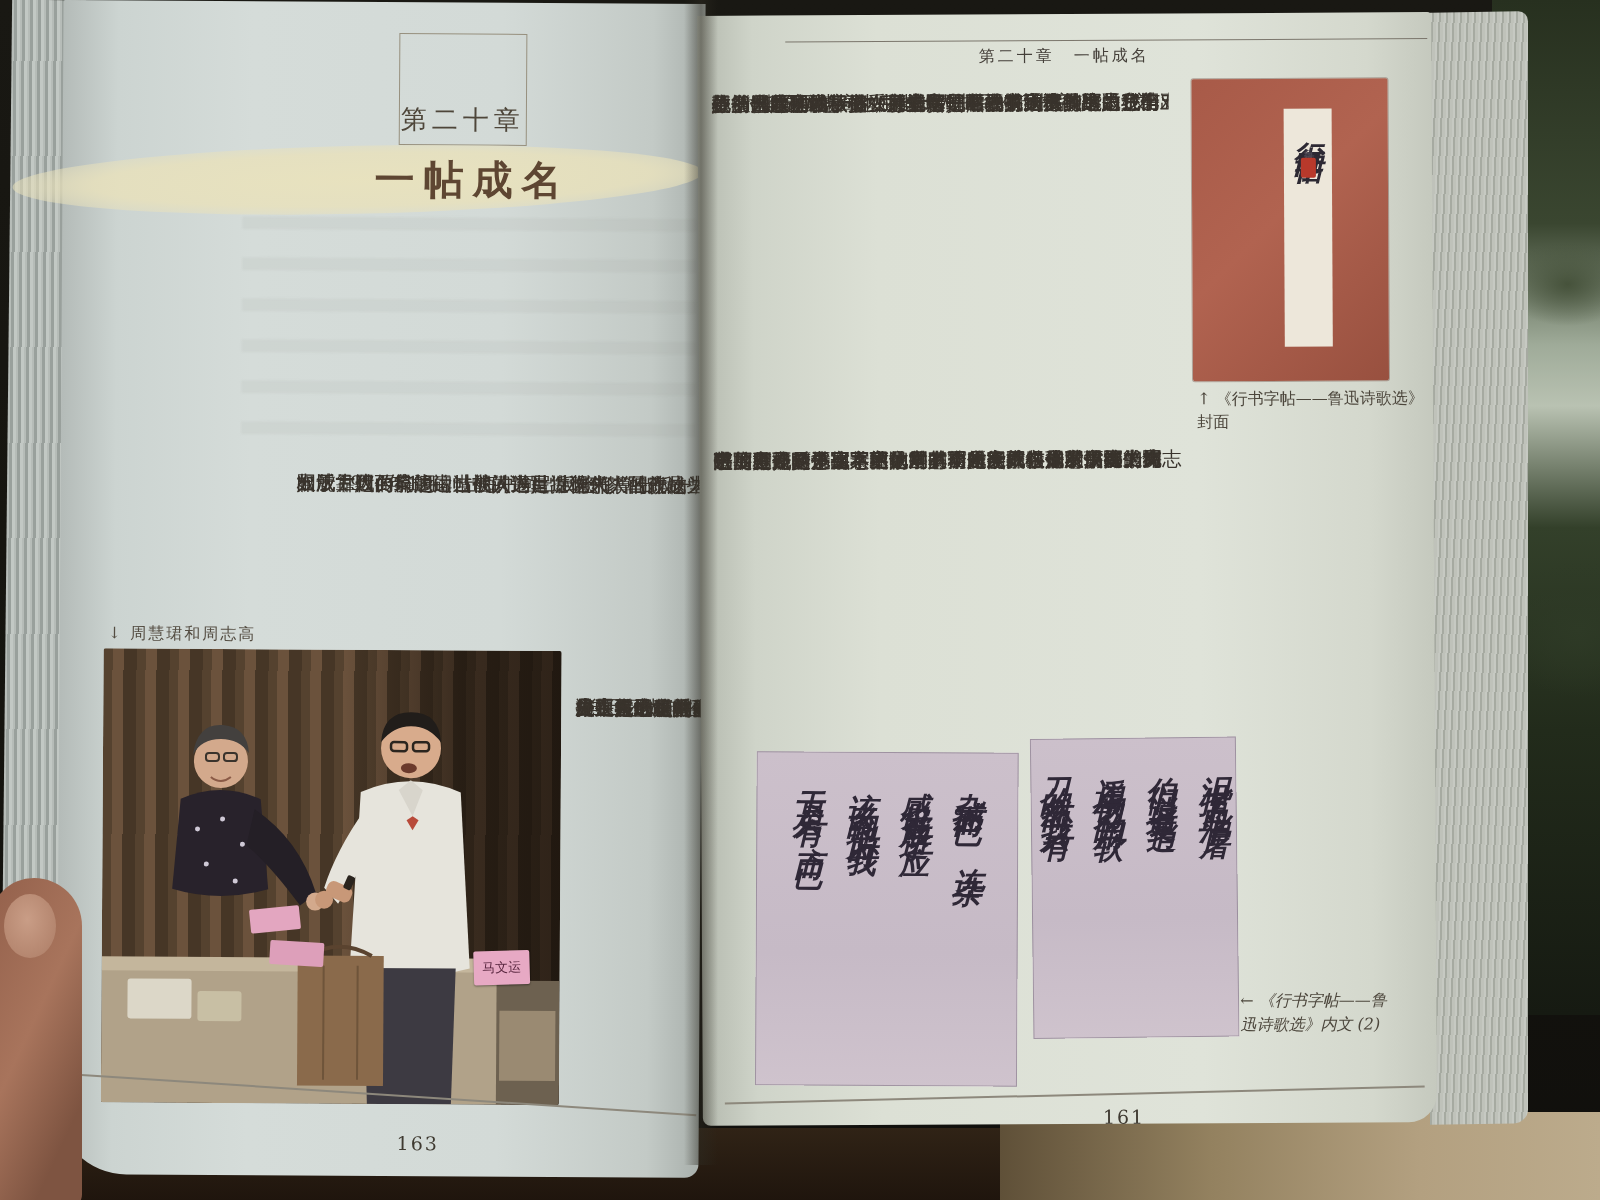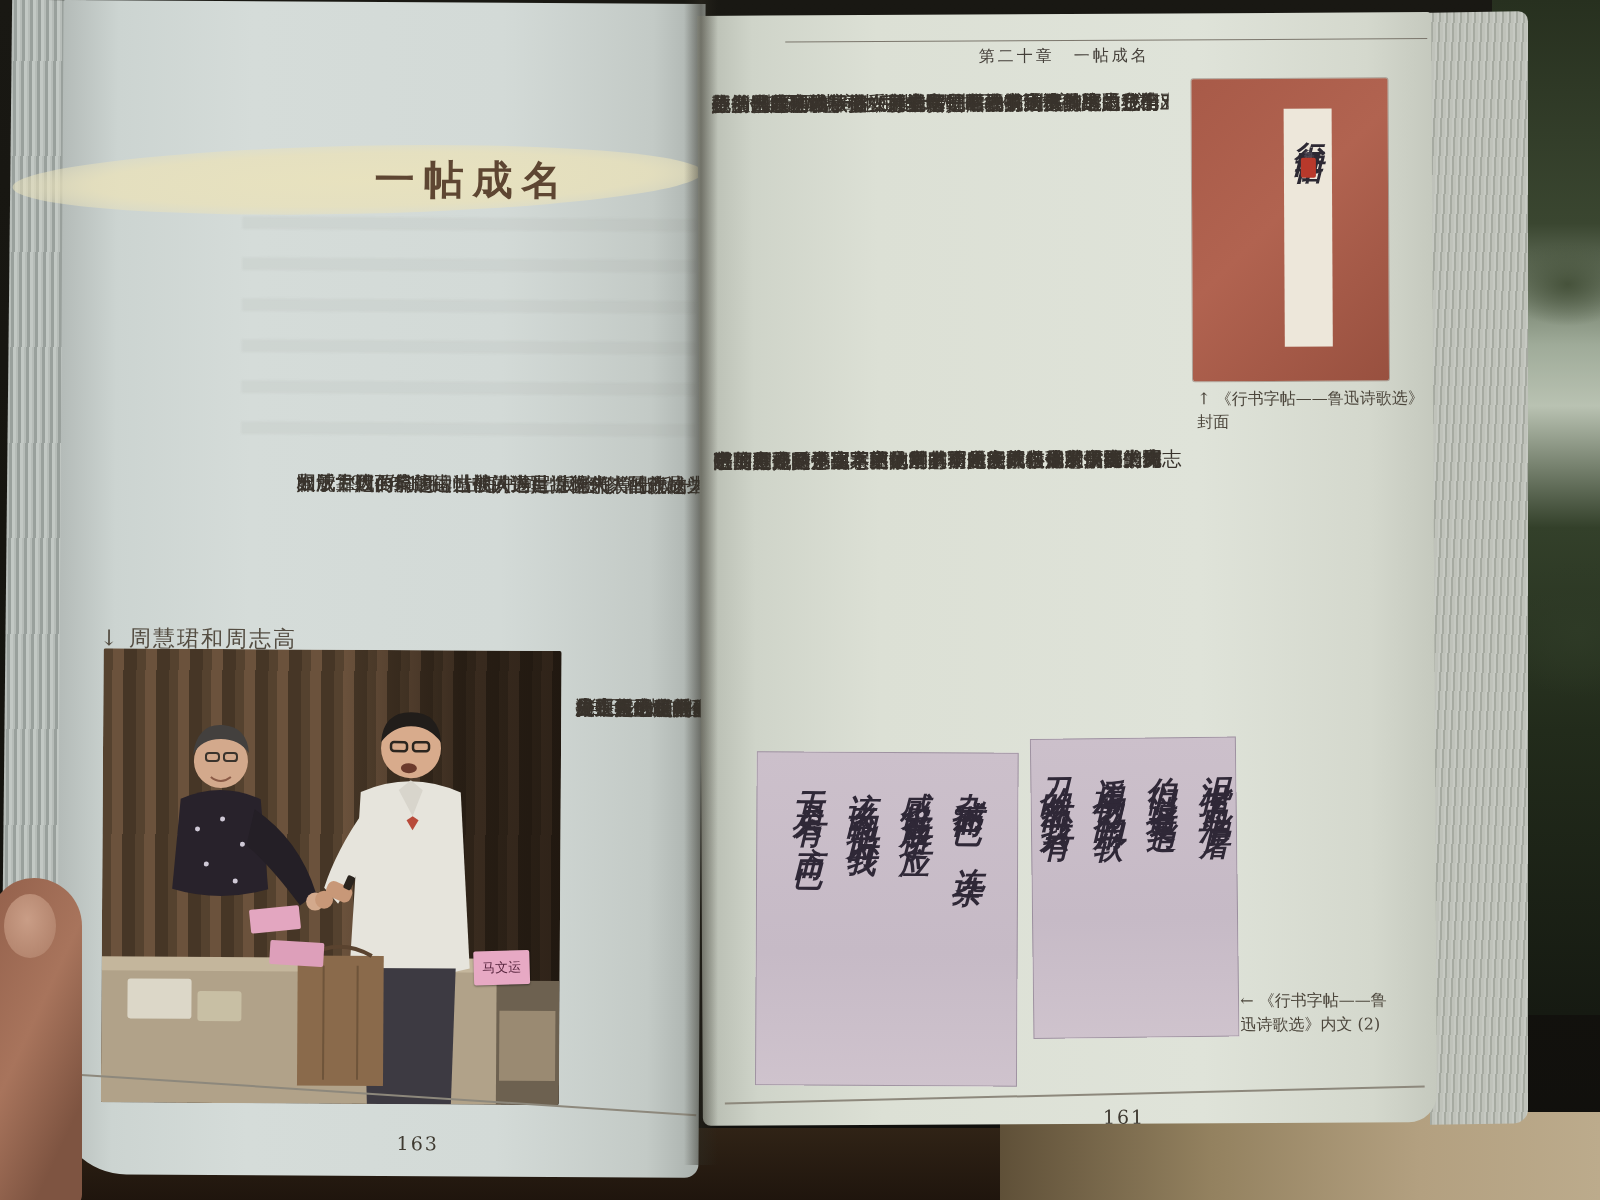--- a/index.html
+++ b/index.html
@@ -43,21 +43,21 @@
     font-size:26px;letter-spacing:5px;color:#4e463a;}
   .title-band{left:-50px;top:144px;width:690px;height:68px;border-radius:50%;
     transform:rotate(-1.6deg);opacity:.85;}
   .chapter-title{left:312px;top:150px;font-size:40px;font-weight:bold;color:#5e4632;letter-spacing:9px;}
   .bleed{left:180px;top:215px;width:455px;height:245px;opacity:.55;filter:blur(1px);
     background:repeating-linear-gradient(180deg,rgba(138,140,134,.16) 0 13px,rgba(211,218,215,0) 13px 41px);}
   .intro{left:236px;top:461px;width:405px;height:212px;overflow:hidden;
     font-size:19.5px;line-height:41px;color:#39332c;}
   .intro div{white-space:nowrap;}
   .intro div:first-child{text-indent:2.1em;}
-  .photo-caption{left:40px;top:623px;font-size:22px;color:#544d42;letter-spacing:2px;}
+  .photo-caption{left:48px;top:623px;font-size:16px;color:#544d42;letter-spacing:2px;}
   .photo{left:44px;top:648px;width:458px;height:454px;overflow:hidden;border-radius:2px;
     background:
       linear-gradient(90deg,rgba(0,0,0,0) 52%,rgba(10,6,3,.5) 78%,rgba(10,6,3,.62) 100%),
       repeating-linear-gradient(90deg,#55422f 0 9px,#6b523c 9px 20px,#463626 20px 33px);}
   .name-card{left:372px;top:300px;width:56px;height:34px;border-radius:2px;
     display:flex;align-items:center;justify-content:center;font-size:13px;color:#5a2740;
     transform:rotate(-2deg);box-shadow:0 1px 2px rgba(0,0,0,.4);}
   .side-col{left:516px;top:686px;width:126px;height:416px;overflow:hidden;
     font-size:19.5px;line-height:38px;color:#39332c;}
   .side-col div{white-space:nowrap;}
@@ -84,35 +84,38 @@
   .cover-caption{left:498px;top:374px;font-size:16px;color:#4c463c;line-height:23px;}
   .sheet{background:linear-gradient(180deg,#ccc0cb 0%,#c6bac6 60%,#cfc3cd 100%);
     box-shadow:inset 0 0 0 1px rgba(255,255,255,.5),0 1px 3px rgba(60,50,60,.3);
     display:flex;flex-direction:row-reverse;justify-content:center;gap:12px;
     padding:16px 10px;box-sizing:border-box;}
   .sheet div{position:static;writing-mode:vertical-rl;font-size:30px;font-weight:bold;
     font-style:italic;letter-spacing:9px;color:#2f2837;}
   .sheet-frame{box-shadow:inset 0 0 0 1px rgba(104,92,110,.45);}
   .sheet-left{left:54px;top:737px;width:262px;height:334px;transform:rotate(.6deg);}
   .sheet-right{left:330px;top:724px;width:206px;height:300px;transform:rotate(-.4deg);}
-  .ms-caption{left:538px;top:976px;font-size:16px;color:#4c463c;line-height:24px;}
+  .ms-caption{left:538px;top:976px;font-size:16px;color:#4c463c;line-height:24px;font-style:italic;}
   .rule-right{left:22px;top:1080px;width:700px;height:1.5px;background:#8d887c;transform:rotate(-1.1deg);}
   .pagenum-right{left:400px;top:1092px;font-size:19px;color:#3f3a31;letter-spacing:2px;}
 </style>
 </head>
 <body>
 
 <div class="scene">
   <div class="bg-painting"></div>
   <div class="table-dark"></div>
   <div class="table-tan"></div>
   <div class="left-edges"></div>
   <div class="fore-edge"></div>
 
   <div class="page-left">
+    <div class="chapter-box">
+      <span style="position:static">第二十章</span>
+    </div>
     <div class="title-band" style="background: radial-gradient(at 52% 50%, rgb(235, 227, 186) 0%, rgb(232, 225, 188) 55%, rgba(232, 225, 188, 0) 98%);"></div>
     <div class="chapter-title">一帖成名</div>
     <div class="bleed"></div>
 
     <div class="intro">
         <div>1974年1月，上海书画出版社打算出版一本字</div>
         <div>囿于古代传统的碑帖被认为是“封资修”的产物</div>
         <div>出版，因而只能由当代人书写近现代人的作品，</div>
         <div>如沈尹默、翁闿运、胡问遂、拱德邻、任政这些</div>
         <div>权威靠边的靠边，过世的过世，谁来书写就成为</div>

